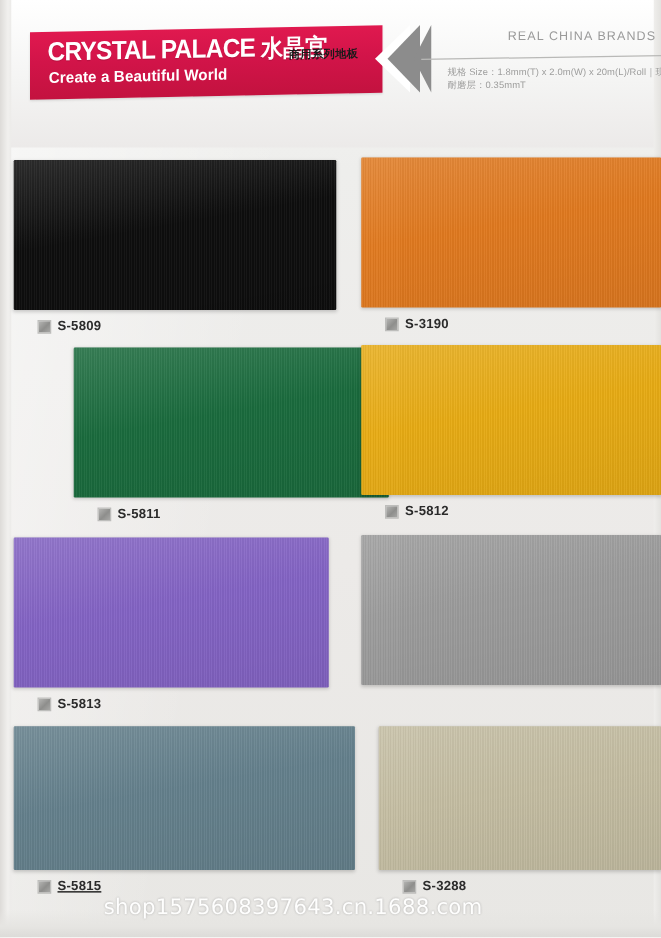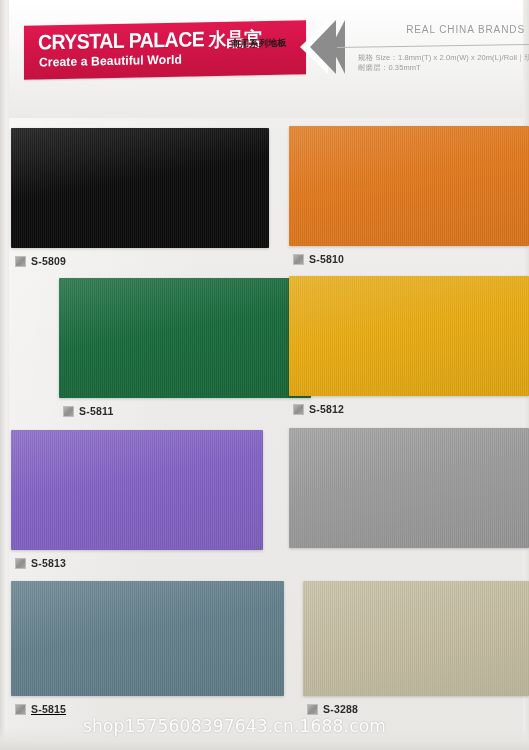--- a/index.html
+++ b/index.html
@@ -185,21 +185,21 @@
     inset: 0;
     background:
       repeating-linear-gradient(90deg, rgba(255,255,255,0.045) 0px, rgba(255,255,255,0.045) 1px, rgba(0,0,0,0.035) 1px, rgba(0,0,0,0.035) 2px),
       linear-gradient(170deg, rgba(255,255,255,0.13) 0%, rgba(255,255,255,0.0) 45%, rgba(0,0,0,0.05) 100%);
     pointer-events: none;
   }
   .label-row {
     display: flex;
     align-items: center;
     margin-top: 7px;
-    margin-left: 4px;
+    margin-left: 19px;
   }
   .label-icon {
     width: 9px;
     height: 9px;
     background: linear-gradient(135deg, #b6b6b4 0%, #8e8e8c 55%, #a8a8a6 100%);
     border: 1px solid #bdbdbb;
     margin-right: 5px;
     flex: 0 0 auto;
   }
   .label-text {
@@ -268,21 +268,21 @@
       <div class="label-row">
         <span class="label-icon"></span>
         <span class="label-text">S-5809</span>
       </div>
     </div>
 
     <div class="swatch-cell" style="left:289px; top:8px;">
       <div class="swatch" style="width:240px;height:120px;background:#e0791f;"></div>
       <div class="label-row">
         <span class="label-icon"></span>
-        <span class="label-text">S-5810</span>
+        <span class="label-text">S-3190</span>
       </div>
     </div>
 
     <div class="swatch-cell" style="left:11px; top:160px;padding-left:48px;">
       <div class="swatch" style="width:252px;height:120px;background:#1a6b3d;"></div>
       <div class="label-row">
         <span class="label-icon"></span>
         <span class="label-text">S-5811</span>
       </div>
     </div>

